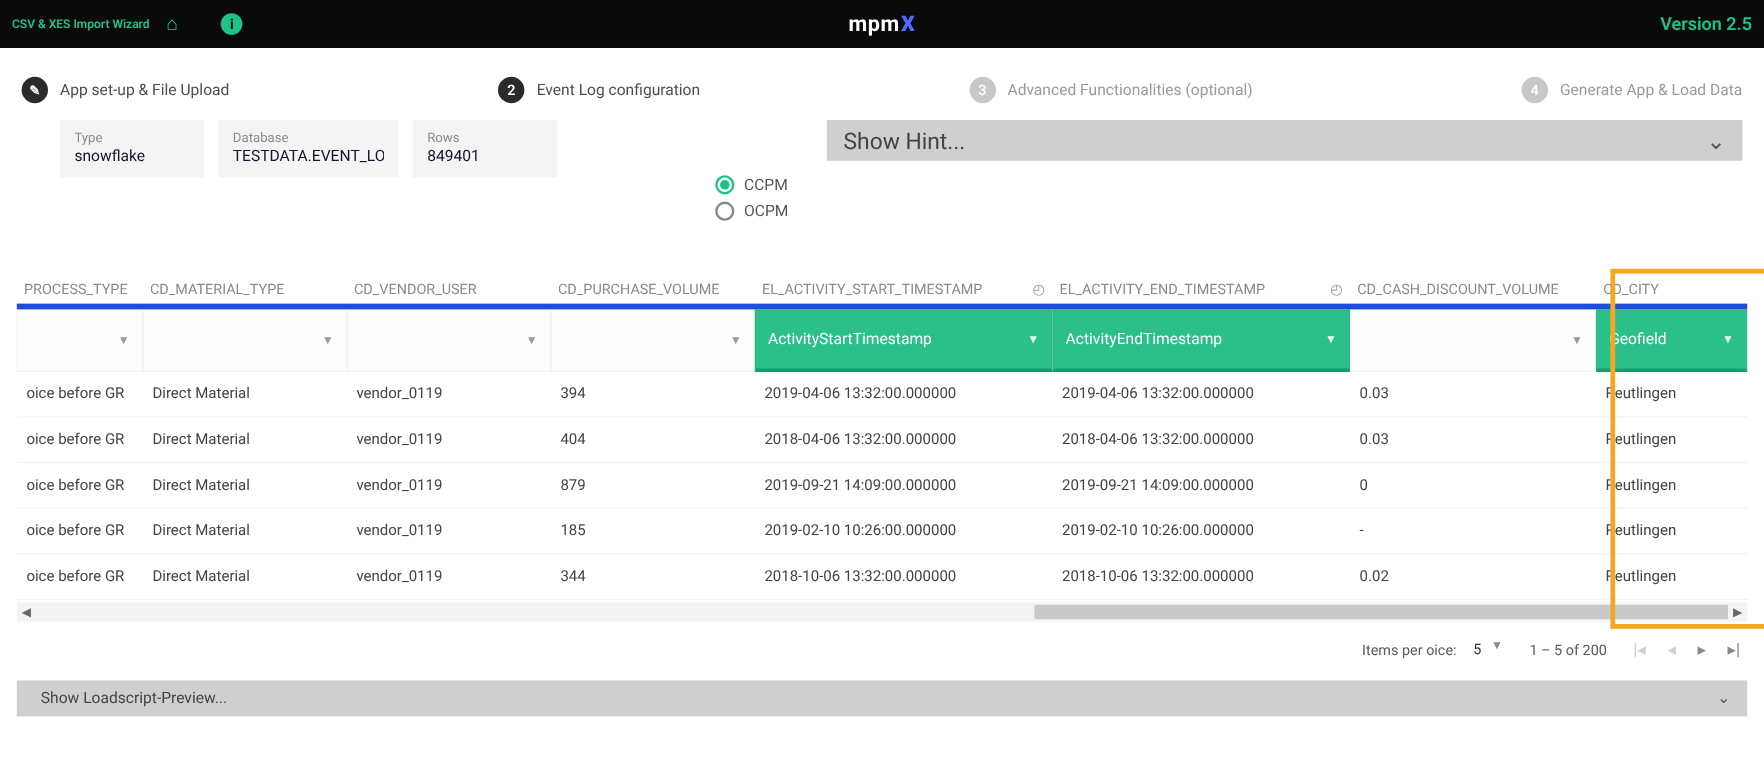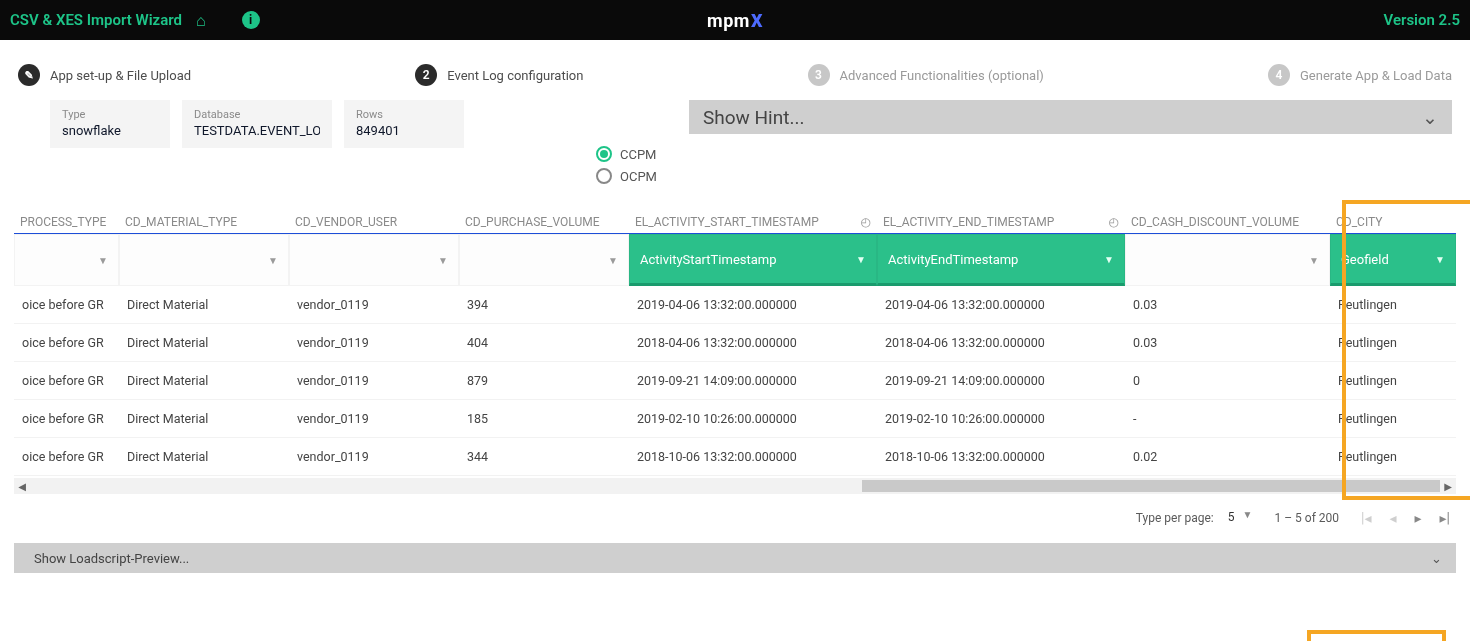--- a/index.html
+++ b/index.html
@@ -16,21 +16,21 @@
     height: 40px;
     display: flex;
     align-items: center;
     padding: 0 10px;
     position: relative;
     color: #fff;
   }
   .topbar .title {
     color: #1dc488;
     font-weight: 600;
-    font-size: 15px;
+    font-size: 10px;
     margin-right: 14px;
   }
   .topbar .home-icon { color: #1dc488; font-size: 16px; margin-right: 36px; cursor: pointer; }
   .topbar .info-icon {
     width: 18px; height: 18px; border-radius: 50%;
     background: #1dc488; color: #0a0a0a;
     display: inline-flex; align-items: center; justify-content: center;
     font-weight: bold; font-size: 12px; cursor: pointer;
   }
   .topbar .brand {
@@ -89,21 +89,21 @@
     margin-left: 20px;
     color: #444; font-size: 19px;
     position: relative;
     cursor: pointer;
   }
   .hint-bar .chev { position: absolute; right: 14px; color: #555; }
 
   
   .grid-wrap { padding: 0 14px; }
   .grid-head {
-    display: flex; border-bottom: 1px solid #1d4ed8; height: 26px; align-items: flex-end;
+    display: flex; border-bottom: 5px solid #1d4ed8; height: 26px;  margin-top: 24px;
   }
   .col-h {
     font-size: 12px; color: #8a8a8a; padding: 0 6px 4px 6px;
     overflow: hidden; white-space: nowrap; display: flex; align-items: center; gap: 6px;
   }
   .clock { font-size: 12px; color: #9a9a9a; }
   .grid-sel { display: flex; height: 52px; }
   .sel-cell {
     border: 1px solid rgba(0,0,0,0.04);
     display: flex; align-items: center; padding: 0 10px;
@@ -366,21 +366,21 @@
         <div class="thumb"></div>
       </div>
     <span class="arrow">▶</span>
   </div>
 
   <div class="highlight-box" style="top:-8px; right:-6px; width:134px; height:300px;"></div>
 </div>
 
 <div class="paginator">
   <div class="pp">
-    <span>Type per page:</span>
+    <span>Items per oice:</span>
     <span class="sel">
       <span>5</span>
       <span class="dd">▼</span>
     </span>
   </div>
   <span>1 – 5 of 200</span>
   <div class="nav">
     <span class="disabled">|◂</span>
     <span class="disabled">◂</span>
     <span>▸</span>

